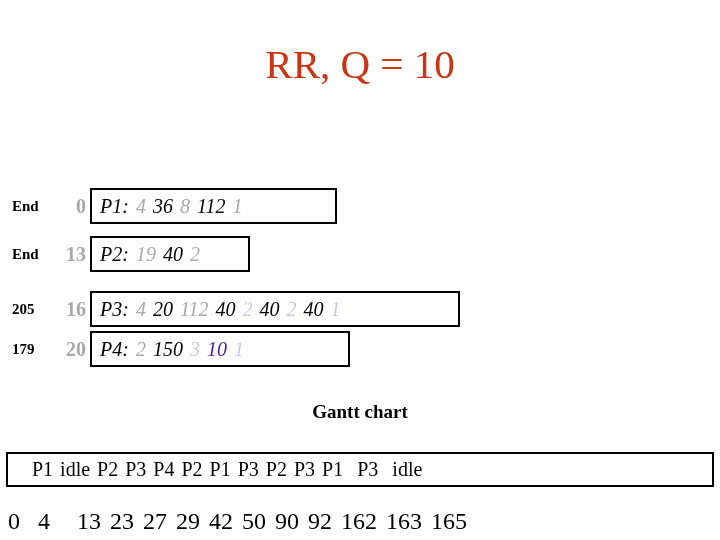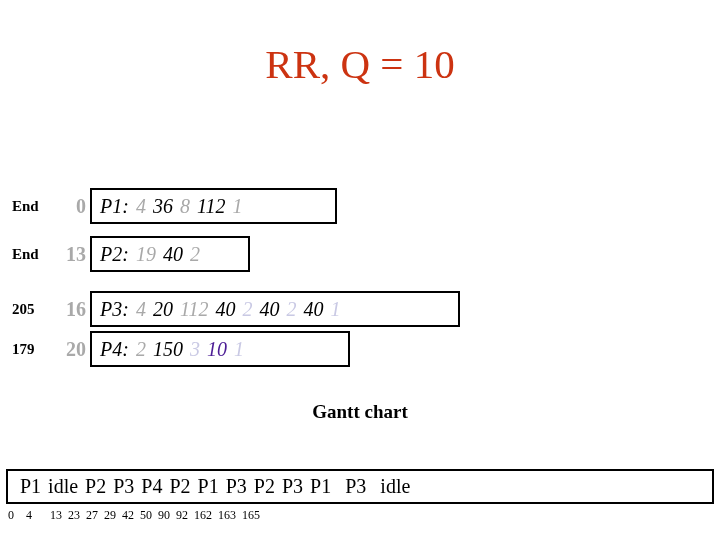--- a/index.html
+++ b/index.html
@@ -74,38 +74,38 @@
     position: absolute;
     top: 401px;
     left: 0;
     width: 100%;
     text-align: center;
     font-weight: bold;
     font-size: 19px;
   }
   .gantt-box {
     position: absolute;
-    top: 469px;
+    top: 452px;
     left: 6px;
     width: 708px;
     height: 35px;
     box-sizing: border-box;
     border: 2px solid var(--border, #000);
     display: flex;
     align-items: center;
-    padding-left: 12px;
+    padding-left: 24px;
     font-size: 20px;
     white-space: pre;
     word-spacing: 2px;
   }
   .timeline {
     position: absolute;
     top: 508px;
     left: 8px;
-    font-size: 12px;
+    font-size: 24px;
     white-space: pre;
     word-spacing: 3px;
   }
 </style>
 </head>
 <body>
 
 <div class="slide">
 
   <div class="slide-title">RR, Q = 10</div>

